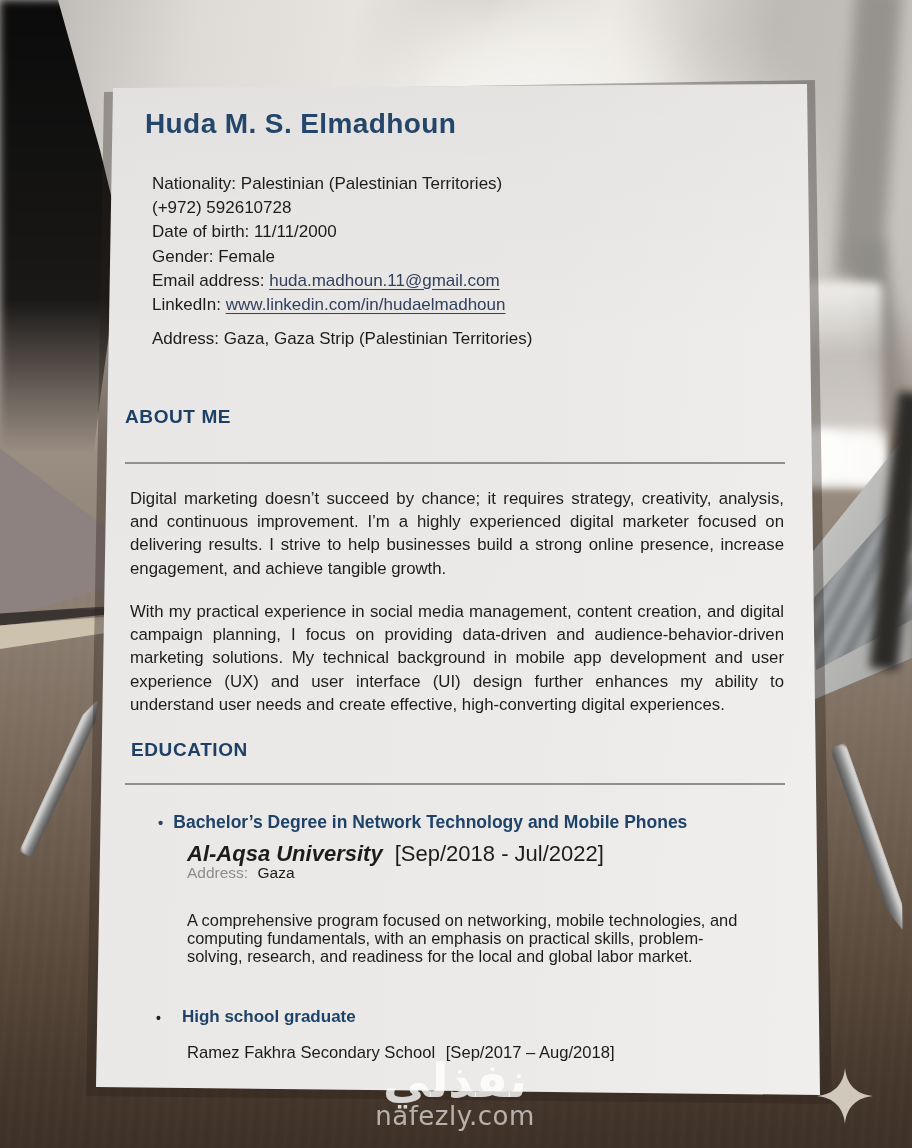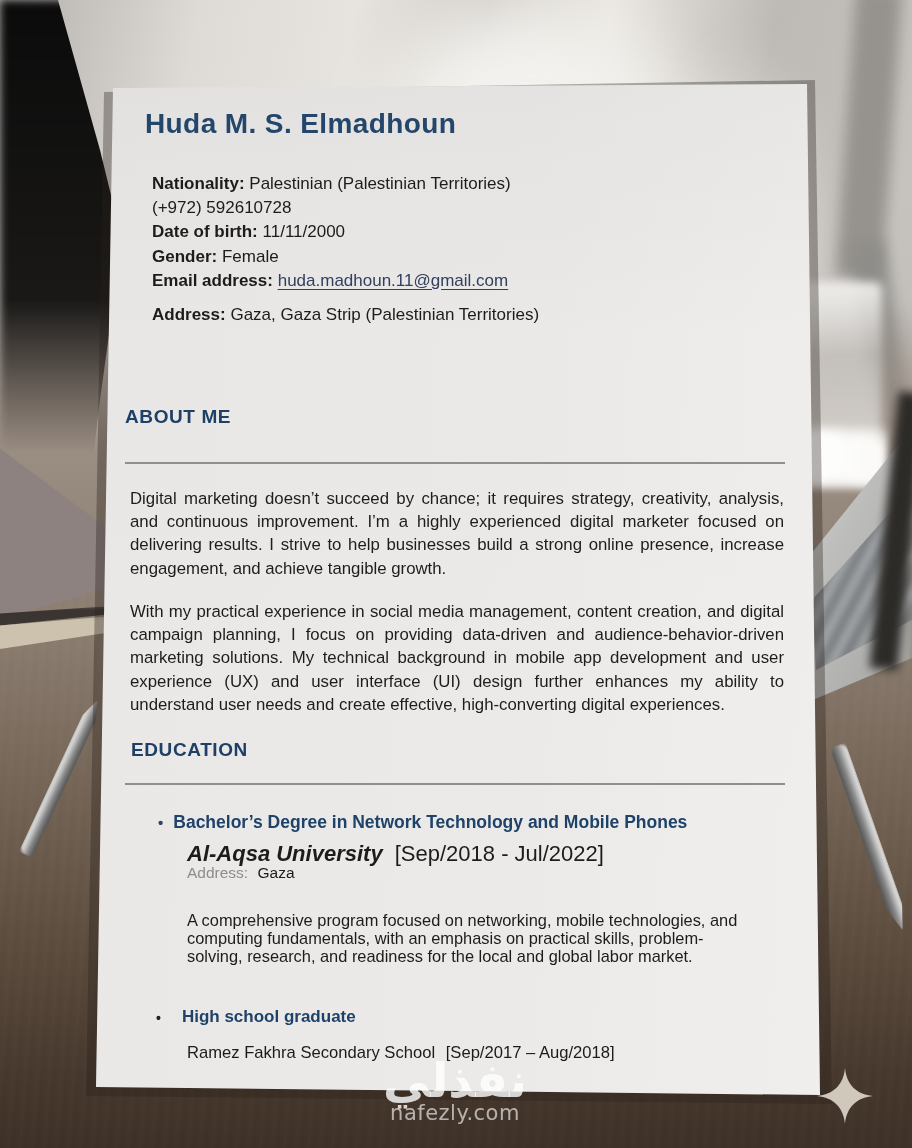--- a/index.html
+++ b/index.html
@@ -70,21 +70,21 @@
   .paper{position:absolute;inset:0;
     clip-path:polygon(113px 88px,807px 84px,820px 1095px,96px 1087px);
     background:
       linear-gradient(180deg,rgba(0,0,0,.035) 0%,rgba(255,255,255,0) 30%,rgba(255,255,255,.06) 75%),
       linear-gradient(92deg,#e0dfdd 0%,#e8e7e5 7%,#eae9e7 58%,#f0efed 100%);}
   .paper *{position:absolute;}
   .cv-title{left:145px;top:108px;font-size:28px;font-weight:700;letter-spacing:.4px;color:#24466b;}
   .info{left:152px;top:172px;font-size:17px;color:#1c1c1c;line-height:24.2px;position:absolute;}
   .info .row{position:static;display:block;white-space:nowrap;}
   .info .row.gap{margin-top:10px;}
-  .lbl{font-weight:700;position:static;}
+  .lbl{font-weight:400;position:static;}
   .val{position:static;}
   a.doclink{position:static;color:#32405e;text-decoration:underline;text-underline-offset:3px;}
   .sec-heading{font-size:19px;font-weight:700;letter-spacing:.6px;color:#1e4066;}
   .about-heading{left:125px;top:406px;}
   .edu-heading{left:131px;top:739px;}
   .rule{height:2px;background:#8f8f8f;}
   .rule1{left:125px;top:462px;width:660px;}
   .rule2{left:125px;top:783px;width:660px;}
   .para{font-size:16.8px;line-height:23.2px;color:#1d1d1d;text-align:justify;}
   .p1{left:130px;top:487px;width:654px;}
@@ -104,21 +104,21 @@
   .addr-line .alabel{position:static;color:#8c8c8c;}
   .addr-line .aval{position:static;color:#1c1c1c;margin-left:5px;}
   .edu-desc{left:187px;top:911px;width:562px;font-size:16.4px;line-height:18px;color:#1c1c1c;text-align:left;}
   .school-line{left:187px;top:1043px;font-size:16.6px;color:#1b1b1b;white-space:nowrap;}
   .school-line .school{position:static;}
   .school-line .period{position:static;margin-left:6px;margin-top:21px;}
   
   .watermark{position:absolute;left:320px;top:1056px;width:270px;text-align:center;
     font-family:"DejaVu Sans", sans-serif;}
   .wm-ar{font-size:47px;font-weight:700;color:rgba(255,255,255,.8);line-height:1.05;}
-  .wm-domain{font-size:21px;letter-spacing:.5px;color:rgba(255,255,255,.62);margin-top:-4px;}
+  .wm-domain{font-size:26px;letter-spacing:.5px;color:rgba(255,255,255,.62);margin-top:-4px;}
   .sparkle{position:absolute;left:817px;top:1068px;width:56px;height:56px;opacity:.92;}
 </style>
 </head>
 <body>
 
 <div class="bg"></div>
 <div class="bg-bright"></div>
 <div class="bg-bright2"></div>
 <div class="frame-bar"></div>
 <div class="frame-bar2"></div>
@@ -154,20 +154,24 @@
       <span class="val">11/11/2000</span>
     </div>
     <div class="row">
       <span class="lbl">Gender:</span>
       <span class="val">Female</span>
     </div>
     <div class="row">
       <span class="lbl">Email address:</span>
       <a href="#" class="doclink">huda.madhoun.11@gmail.com</a>
     </div>
+    <div class="row">
+      <span class="lbl">LinkedIn:</span>
+      <a href="#" class="doclink">www.linkedin.com/in/hudaelmadhoun</a>
+    </div>
     <div class="row gap">
       <span class="lbl">Address:</span>
       <span class="val">Gaza, Gaza Strip (Palestinian Territories)</span>
     </div>
   </div>
 
   <div class="sec-heading about-heading">ABOUT ME</div>
   <div class="rule rule1"></div>
   <div class="para p1">Digital marketing doesn’t succeed by chance; it requires strategy, creativity, analysis, and continuous improvement. I’m a highly experienced digital marketer focused on delivering results. I strive to help businesses build a strong online presence, increase engagement, and achieve tangible growth.</div>
   <div class="para p2">With my practical experience in social media management, content creation, and digital campaign planning, I focus on providing data-driven and audience-behavior-driven marketing solutions. My technical background in mobile app development and user experience (UX) and user interface (UI) design further enhances my ability to understand user needs and create effective, high-converting digital experiences.</div>

